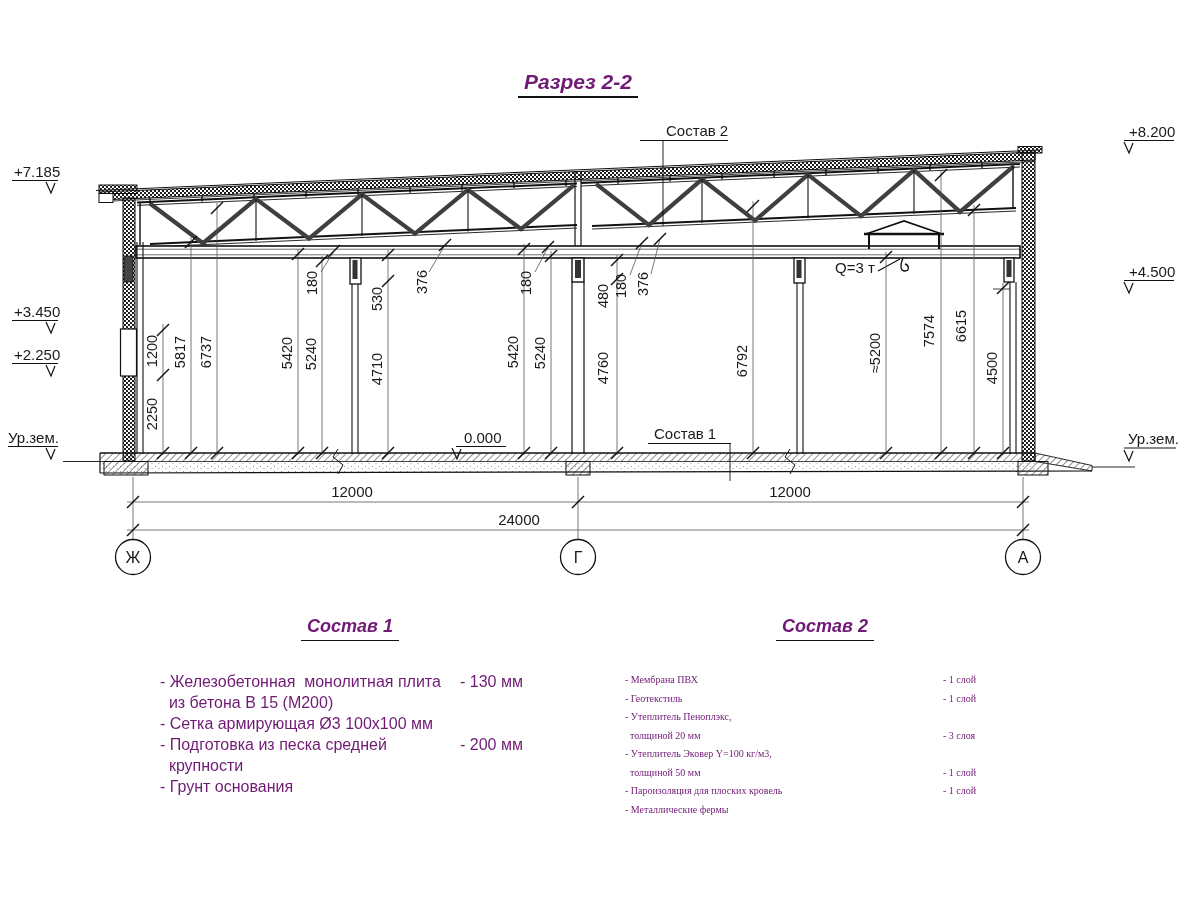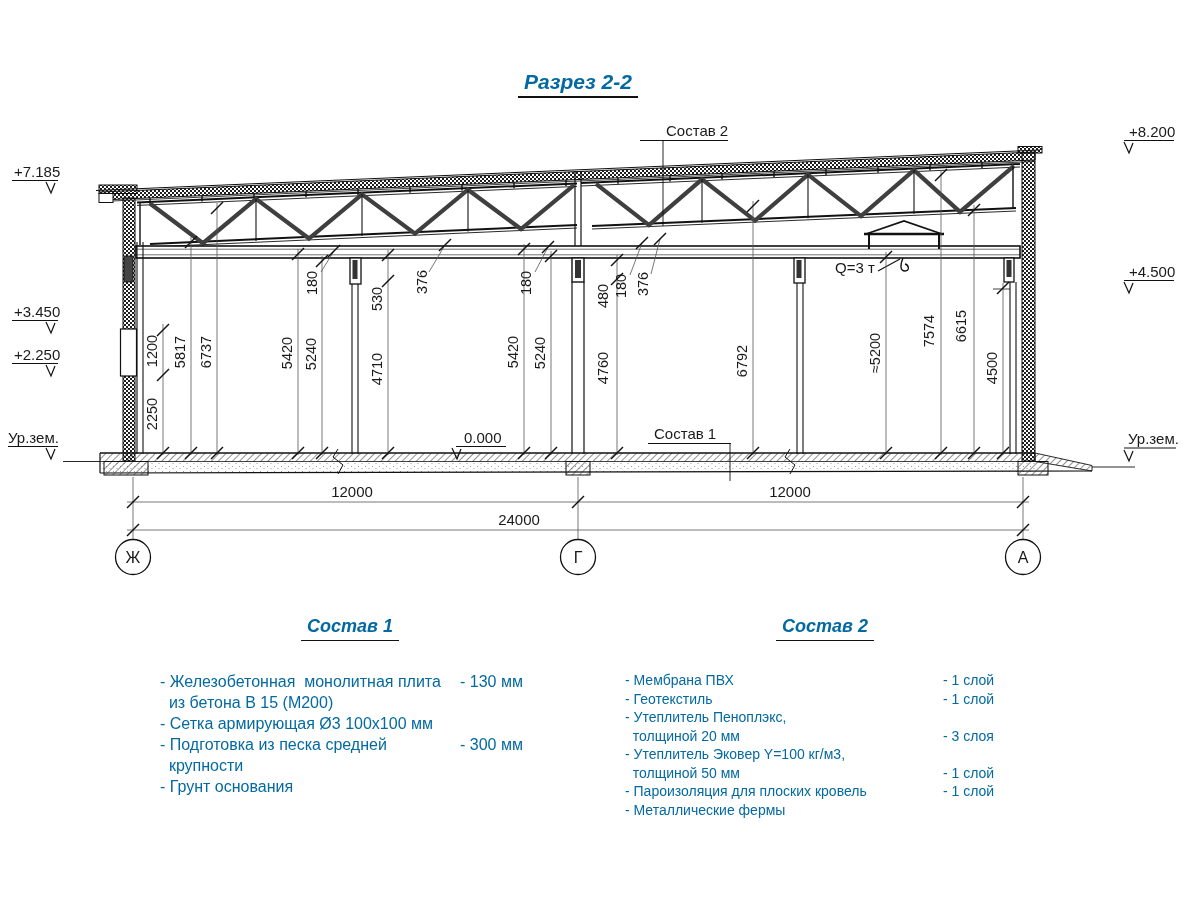--- a/index.html
+++ b/index.html
@@ -1,31 +1,31 @@
 <!DOCTYPE html>
 <html><head>
 <meta charset="utf-8">
 <style>
   html,body{margin:0;padding:0;background:#ffffff;}
   .page{position:relative;width:1200px;height:852px;background:#fff;overflow:hidden;
-        font-family:"Liberation Sans","DejaVu Sans",sans-serif;color:#0369a1;}
+        font-family:"Liberation Sans","DejaVu Sans",sans-serif;color:#701a75;}
   .main-title{position:absolute;top:70px;left:378px;width:400px;text-align:center;}
   .main-title span{display:inline-block;font-style:italic;font-weight:bold;font-size:21px;
         border-bottom:2px solid #111;padding:0 6px 2px;}
   svg{position:absolute;top:0;left:0;}
   svg text{font-family:"Liberation Sans","DejaVu Sans",sans-serif;fill:#1a1a1a;}
   .spec{position:absolute;}
   .spec1{left:160px;top:616px;width:380px;}
   .spec2{left:625px;top:616px;width:400px;}
   .spec-title{text-align:center;margin-bottom:30px;}
   .spec-title span{display:inline-block;font-style:italic;font-weight:bold;font-size:18px;
         border-bottom:1.5px solid #111;padding:0 6px 3px;}
   .spec1 .row{display:flex;align-items:flex-start;font-size:16px;line-height:21px;}
   .spec1 .itext{width:300px;white-space:pre;}
-  .spec2 .row{display:flex;align-items:flex-end;font-size:14px;line-height:18.5px;}
+  .spec2 .row{display:flex;align-items:flex-end;font-size:10px;line-height:18.5px;font-family:Liberation Serif, serif;}
   .spec2 .itext{width:318px;white-space:pre;}
   .ival{white-space:pre;}
 </style>
 </head>
 <body>
 
 <div class="page">
 
   <div class="main-title">
     <span>Разрез 2-2</span>
@@ -335,21 +335,21 @@
   из бетона В 15 (М200)</div>
       <div class="ival">- 130 мм</div>
     </div>
     <div class="row">
       <div class="itext">- Сетка армирующая Ø3 100х100 мм</div>
       <div class="ival"></div>
     </div>
     <div class="row">
       <div class="itext">- Подготовка из песка средней
   крупности</div>
-      <div class="ival">- 300 мм</div>
+      <div class="ival">- 200 мм</div>
     </div>
     <div class="row">
       <div class="itext">- Грунт основания</div>
       <div class="ival"></div>
     </div>
   </section>
 
   <section class="spec spec2">
     <div class="spec-title">
       <span>Состав 2</span>

